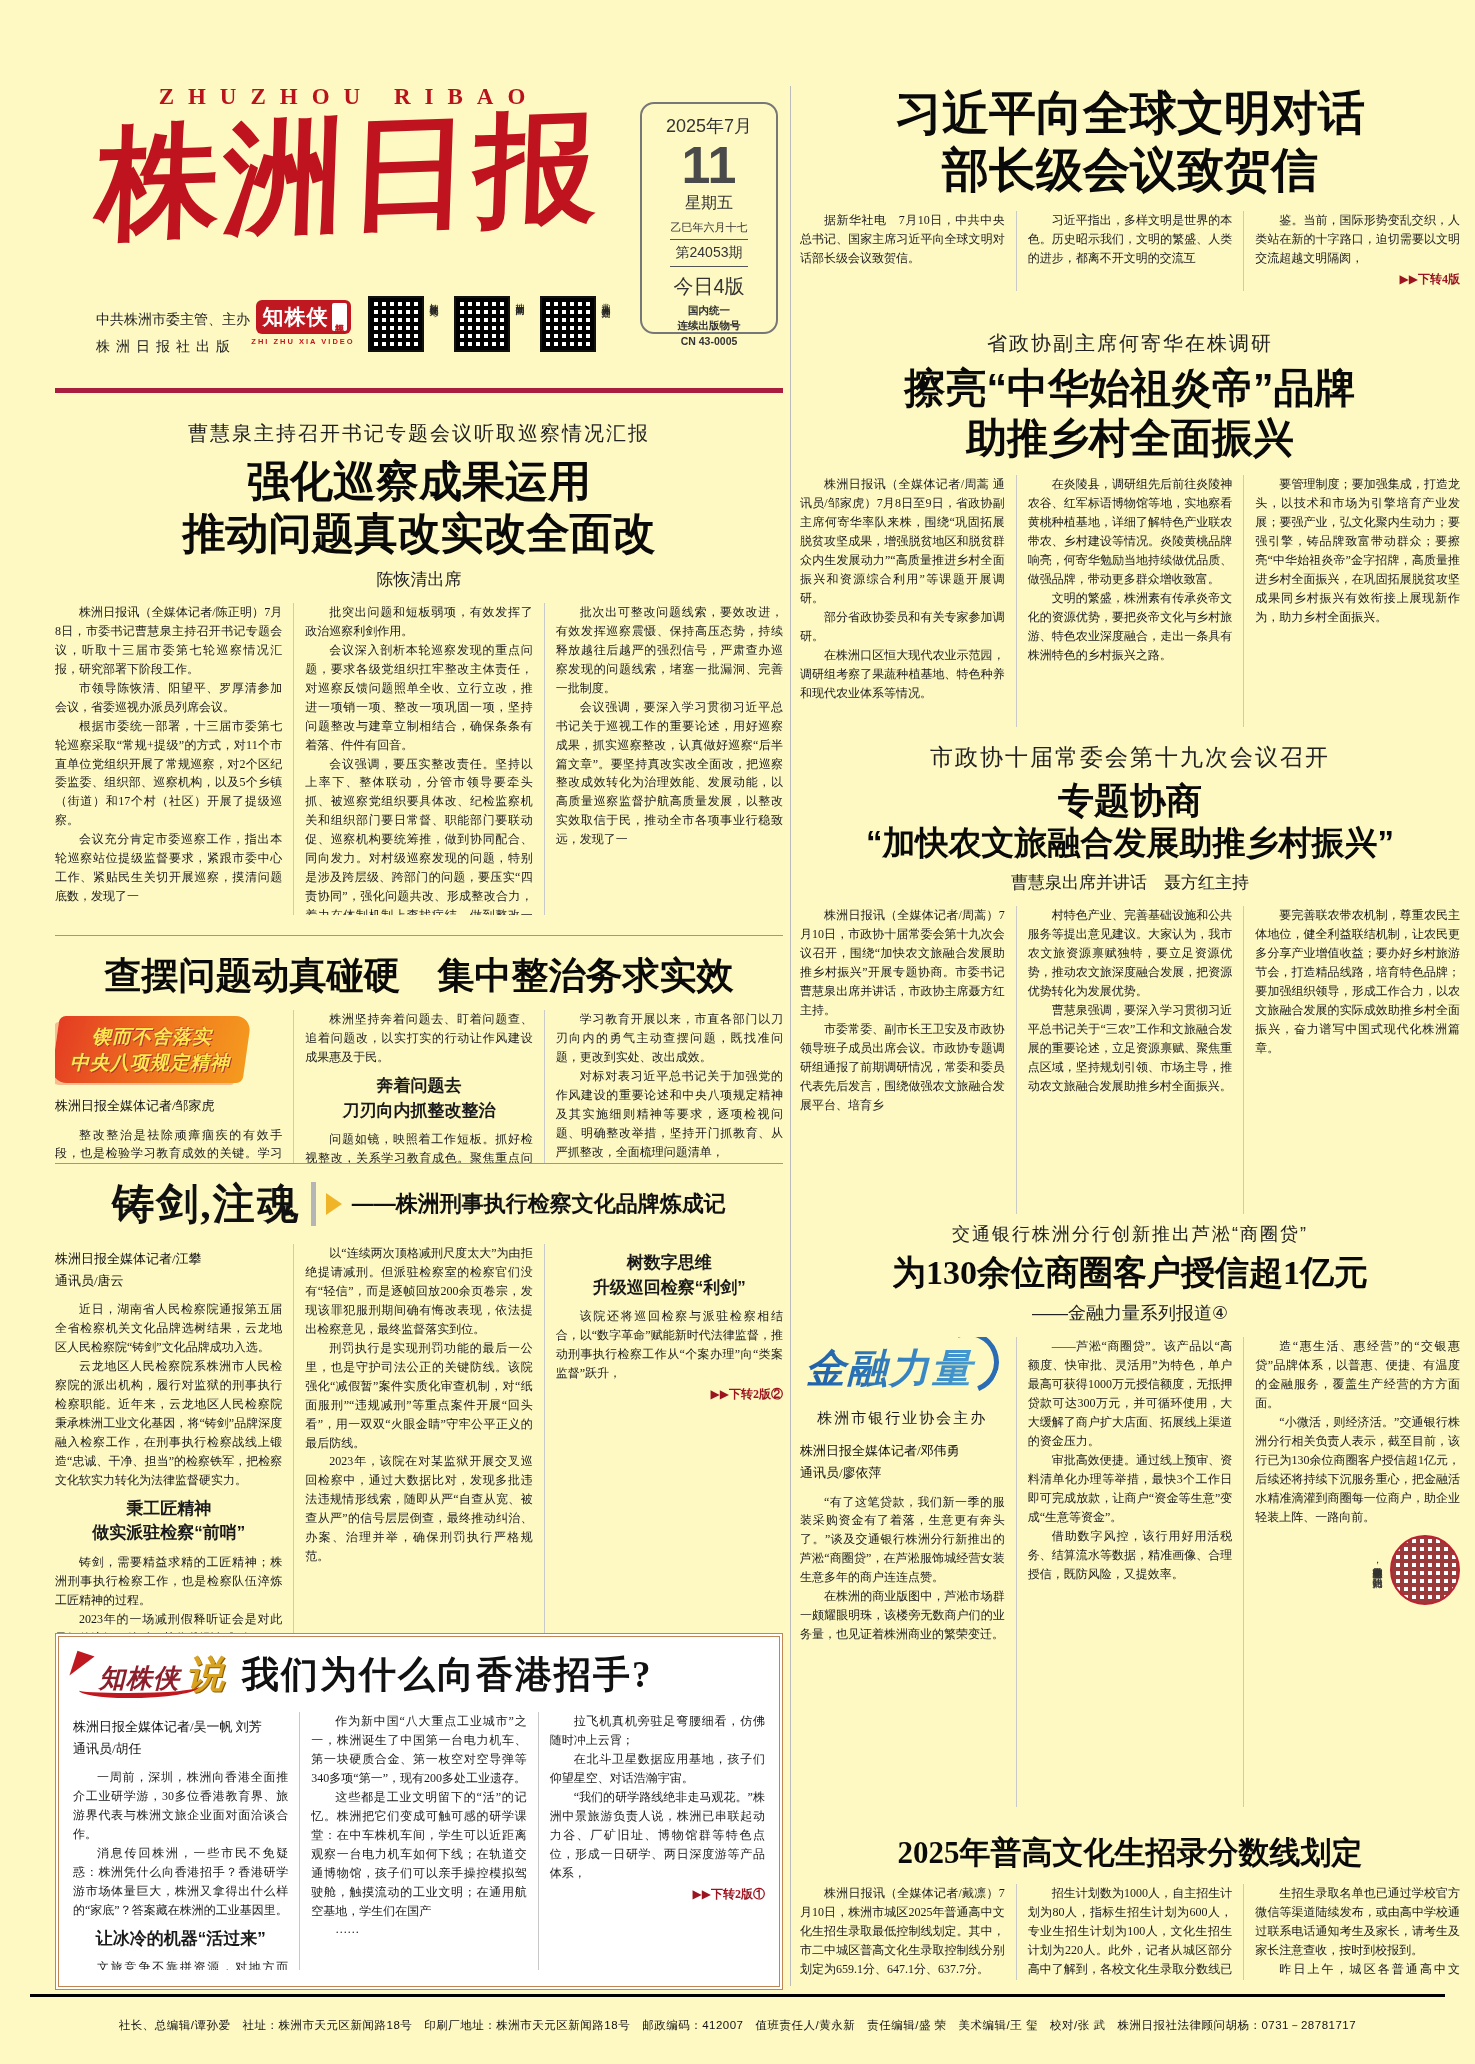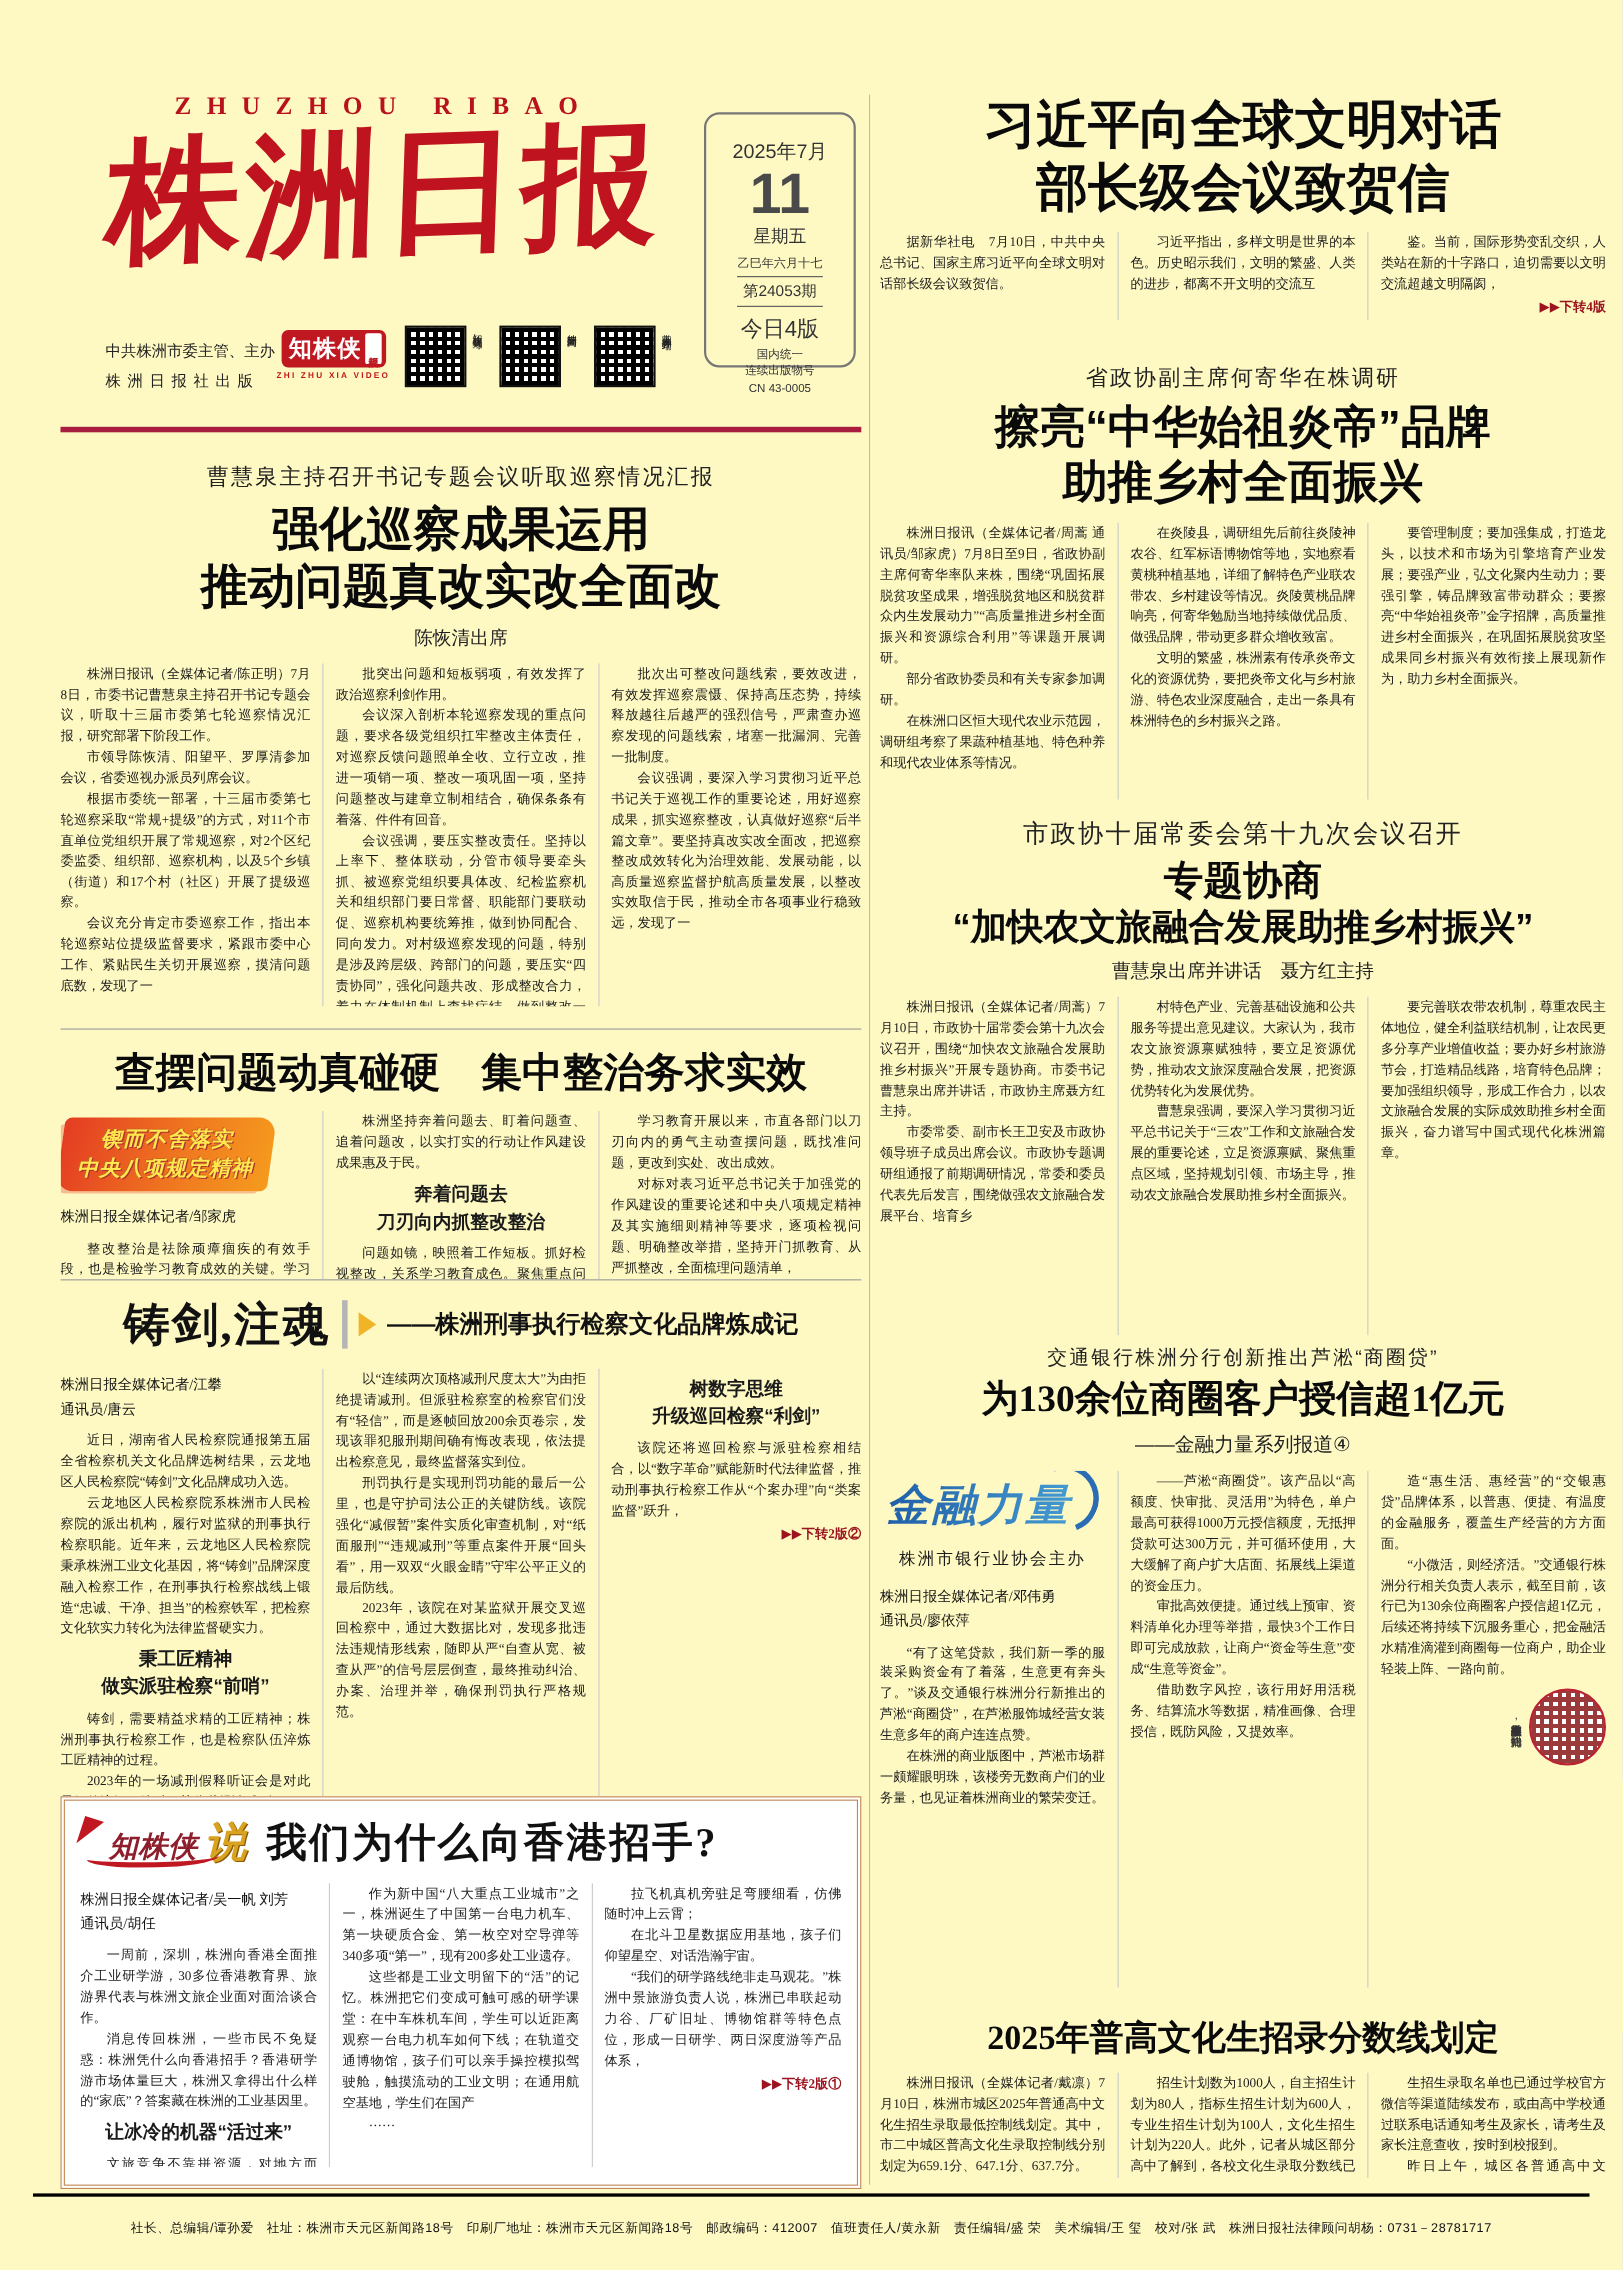--- a/index.html
+++ b/index.html
@@ -21,29 +21,29 @@
               margin-left:3px;border-radius:2px;padding:1px;}
   .zzx-en{font-size:7.5px;color:#c01820;letter-spacing:2px;margin-top:3px;font-weight:bold;}
   .qr-row{position:absolute;left:368px;top:296px;display:flex;gap:14px;}
   .qr-item{display:flex;align-items:flex-start;}
   .qr{width:52px;height:52px;border:2px solid #111;
       background:
         repeating-linear-gradient(0deg,#000 0 4px,transparent 4px 8px),
         repeating-linear-gradient(90deg,#000 0 4px,#fff 4px 8px);}
   .qr-cap{writing-mode:vertical-rl;font-size:9px;color:#222;margin-left:3px;letter-spacing:1px;}
   .datebox{position:absolute;left:640px;top:102px;width:138px;height:232px;border:2px solid #777;
-           border-radius:14px;text-align:center;padding-top:22px;box-sizing:border-box;color:#333;}
+           border-radius:14px;text-align:center;padding-top:10px;box-sizing:border-box;color:#333;}
   .db-month{font-size:18px;color:#333;}
   .db-day{font-size:52px;font-weight:bold;color:#4a4a4a;line-height:1.05;}
   .db-week{font-size:16px;}
   .db-lunar{font-size:11px;margin-top:6px;}
   .db-issue{font-size:14px;margin:4px 0;padding:4px 0;border-top:1px solid #555;border-bottom:1px solid #555;
             display:inline-block;padding-left:6px;padding-right:6px;}
   .db-pages{font-size:20px;margin-top:2px;}
-  .db-issn{font-size:10.5px;line-height:1.5;margin-top:3px;}
+  .db-issn{font-size:10.5px;line-height:1.5;margin-top:3px;font-weight:bold;}
   .mast-rule{position:absolute;left:55px;top:388px;width:728px;height:5px;background:#a81e3e;}
   .main-vrule{position:absolute;left:790px;top:86px;width:1px;height:1900px;background:#bbb;}
   
   .art{position:relative;overflow:hidden;box-sizing:border-box;}
   .kicker{text-align:center;font-size:20px;color:#222;letter-spacing:2px;}
   .hl{font-weight:900;text-align:center;line-height:1.22;color:#0a0a0a;}
   .hl-serif{font-family:"Liberation Serif","DejaVu Serif",serif;}
   .byline-c{text-align:center;font-size:17px;margin-top:8px;color:#222;}
   .cols{display:flex;margin-top:12px;overflow:hidden;}
   .col{flex:1;overflow:hidden;font-family:"Liberation Serif","DejaVu Serif",serif;

